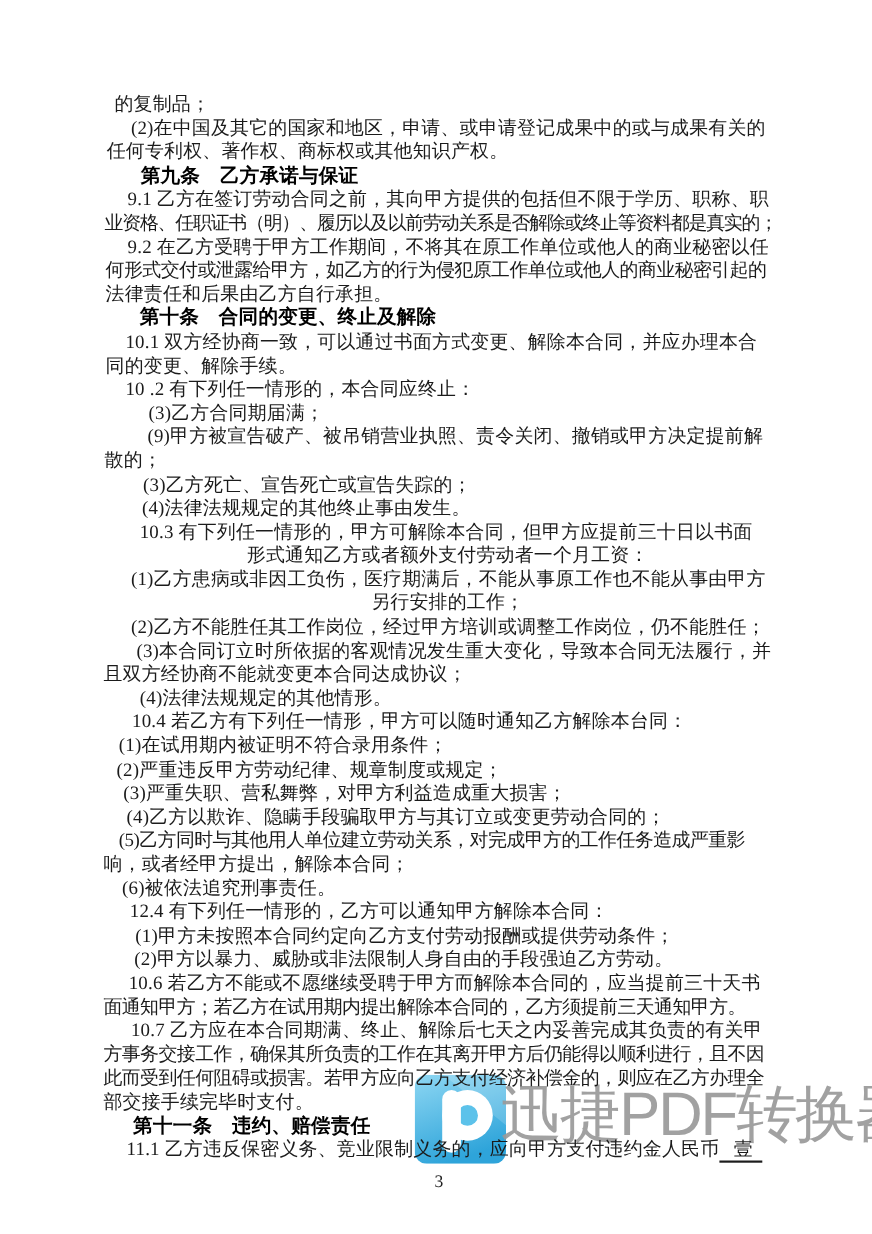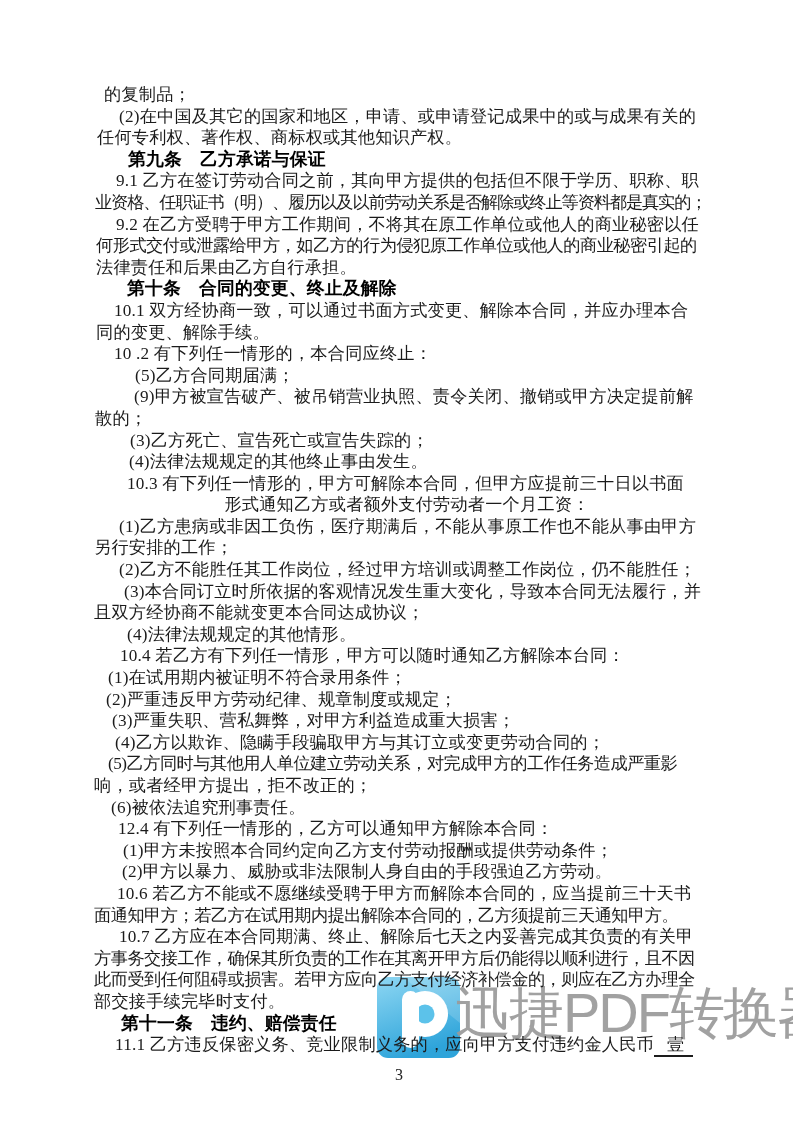--- a/index.html
+++ b/index.html
@@ -93,40 +93,40 @@
     <div class="line bold" style="padding-left: 34px;"><span>第九条　乙方承诺与保证</span></div>
     <div class="line" style="padding-left: 22px;"><span>9.1 乙方在签订劳动合同之前，其向甲方提供的包括但不限于学历、职称、职</span></div>
     <div class="line tight" style="padding-left: 1px;"><span>业资格、任职证书（明）、履历以及以前劳动关系是否解除或终止等资料都是真实的；</span></div>
     <div class="line" style="padding-left: 22px;"><span>9.2 在乙方受聘于甲方工作期间，不将其在原工作单位或他人的商业秘密以任</span></div>
     <div class="line tight5" style="padding-left: 2px;"><span>何形式交付或泄露给甲方，如乙方的行为侵犯原工作单位或他人的商业秘密引起的</span></div>
     <div class="line" style="padding-left: 2px;"><span>法律责任和后果由乙方自行承担。</span></div>
     <div class="line bold" style="padding-left: 33px;"><span>第十条　合同的变更、终止及解除</span></div>
     <div class="line" style="padding-left: 20px;"><span>10.1 双方经协商一致，可以通过书面方式变更、解除本合同，并应办理本合</span></div>
     <div class="line" style="padding-left: 2px;"><span>同的变更、解除手续。</span></div>
     <div class="line" style="padding-left: 20px;"><span>10 .2 有下列任一情形的，本合同应终止：</span></div>
-    <div class="line" style="padding-left: 41px;"><span>(5)乙方合同期届满；</span></div>
+    <div class="line" style="padding-left: 41px;"><span>(3)乙方合同期届满；</span></div>
     <div class="line" style="padding-left: 40px;"><span>(9)甲方被宣告破产、被吊销营业执照、责令关闭、撤销或甲方决定提前解</span></div>
     <div class="line" style="padding-left: 1px;"><span>散的；</span></div>
     <div class="line" style="padding-left: 36px;"><span>(3)乙方死亡、宣告死亡或宣告失踪的；</span></div>
     <div class="line" style="padding-left: 35px;"><span>(4)法律法规规定的其他终止事由发生。</span></div>
     <div class="line" style="padding-left: 33px;"><span>10.3 有下列任一情形的，甲方可解除本合同，但甲方应提前三十日以书面</span></div>
     <div class="line" style="padding-left: 0px; text-align: center;"><span>形式通知乙方或者额外支付劳动者一个月工资：</span></div>
     <div class="line" style="padding-left: 25px;"><span>(1)乙方患病或非因工负伤，医疗期满后，不能从事原工作也不能从事由甲方</span></div>
-    <div class="line" style="padding-left: 0px;"><span>另行安排的工作；</span></div>
+    <div class="line" style="padding-left: 0px; text-align: center;"><span>另行安排的工作；</span></div>
     <div class="line" style="padding-left: 25px;"><span>(2)乙方不能胜任其工作岗位，经过甲方培训或调整工作岗位，仍不能胜任；</span></div>
     <div class="line" style="padding-left: 30px;"><span>(3)本合同订立时所依据的客观情况发生重大变化，导致本合同无法履行，并</span></div>
     <div class="line" style="padding-left: 0px;"><span>且双方经协商不能就变更本合同达成协议；</span></div>
     <div class="line" style="padding-left: 33px;"><span>(4)法律法规规定的其他情形。</span></div>
     <div class="line" style="padding-left: 26px;"><span>10.4 若乙方有下列任一情形，甲方可以随时通知乙方解除本台同：</span></div>
     <div class="line" style="padding-left: 14px;"><span>(1)在试用期内被证明不符合录用条件；</span></div>
     <div class="line" style="padding-left: 12px;"><span>(2)严重违反甲方劳动纪律、规章制度或规定；</span></div>
     <div class="line" style="padding-left: 18px;"><span>(3)严重失职、营私舞弊，对甲方利益造成重大损害；</span></div>
     <div class="line" style="padding-left: 21px;"><span>(4)乙方以欺诈、隐瞒手段骗取甲方与其订立或变更劳动合同的；</span></div>
     <div class="line tight5" style="padding-left: 14px;"><span>(5)乙方同时与其他用人单位建立劳动关系，对完成甲方的工作任务造成严重影</span></div>
-    <div class="line" style="padding-left: 0px;"><span>响，或者经甲方提出，拒不改正的；</span></div>
+    <div class="line" style="padding-left: 0px;"><span>响，或者经甲方提出，解除本合同；</span></div>
     <div class="line" style="padding-left: 17px;"><span>(6)被依法追究刑事责任。</span></div>
     <div class="line" style="padding-left: 24px;"><span>12.4 有下列任一情形的，乙方可以通知甲方解除本合同：</span></div>
     <div class="line" style="padding-left: 29px;"><span>(1)甲方未按照本合同约定向乙方支付劳动报酬或提供劳动条件；</span></div>
     <div class="line" style="padding-left: 28px;"><span>(2)甲方以暴力、威胁或非法限制人身自由的手段强迫乙方劳动。</span></div>
     <div class="line" style="padding-left: 23px;"><span>10.6 若乙方不能或不愿继续受聘于甲方而解除本合同的，应当提前三十天书</span></div>
     <div class="line tight5" style="padding-left: 0px;"><span>面通知甲方；若乙方在试用期内提出解除本合同的，乙方须提前三天通知甲方。</span></div>
     <div class="line" style="padding-left: 25px;"><span>10.7 乙方应在本合同期满、终止、解除后七天之内妥善完成其负责的有关甲</span></div>
     <div class="line tight5" style="padding-left: 0px;"><span>方事务交接工作，确保其所负责的工作在其离开甲方后仍能得以顺利进行，且不因</span></div>
     <div class="line tight5" style="padding-left: 0px;"><span>此而受到任何阻碍或损害。若甲方应向乙方支付经济补偿金的，则应在乙方办理全</span></div>
     <div class="line" style="padding-left: 0px;"><span>部交接手续完毕时支付。</span></div>

